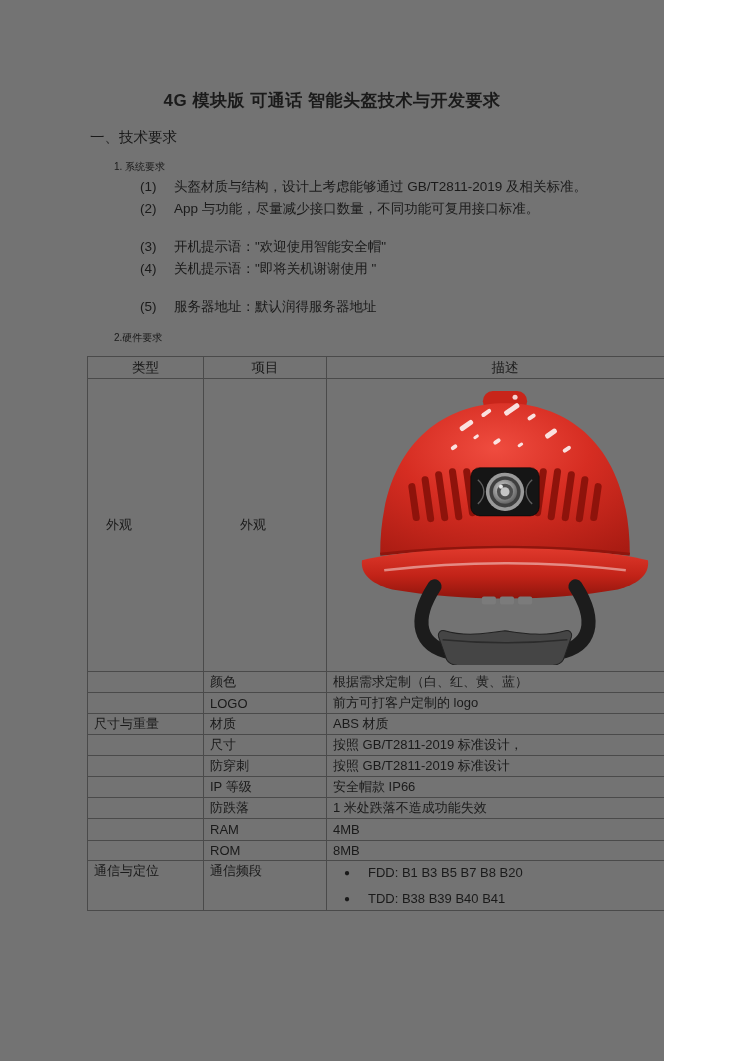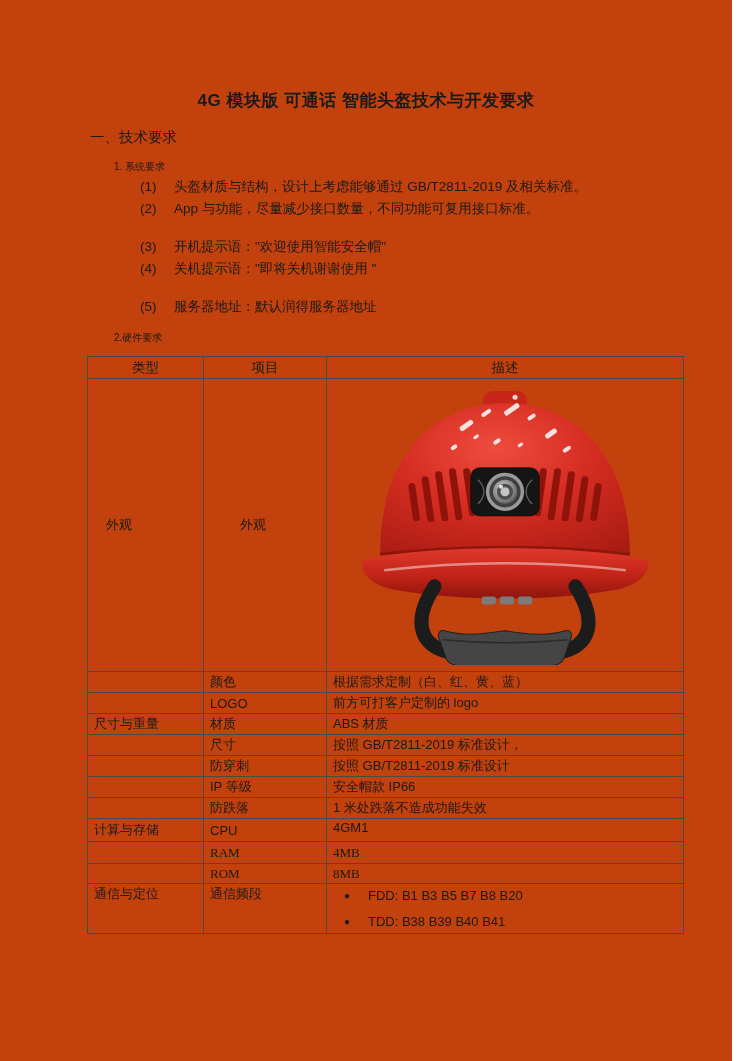--- a/index.html
+++ b/index.html
@@ -1,20 +1,20 @@
 <!DOCTYPE html>
 <html><head>
 <meta charset="utf-8">
 <style>
   * { margin:0; padding:0; box-sizing:border-box; }
   html,body { background:#ffffff; }
   .page {
     position:relative;
-    width:732px; height:1061px;
-    background:#c2410c;
+    width:664px; height:1061px;
+    background:#737373;
     font-family:"Liberation Sans","DejaVu Sans",sans-serif;
     color:#1a1a1a;
     padding:90px 67px 0 90px;
     overflow:hidden;
   }
   .doc-title {
     text-align:center;
     font-size:17px;
     font-weight:bold;
     line-height:22px;
@@ -59,21 +59,21 @@
   .hw-table th {
     font-weight:normal;
     text-align:center;
     height:22px;
     font-size:13.5px;
   }
   .row-std td { height:21px; }
   .row-cpu td { height:23px; }
   .row-ram td { height:22px; }
   .row-rom td { height:20px; }
-  .serif { font-family:Liberation Serif, serif; }
+  .serif { font-family:Liberation Sans, sans-serif; }
   .appearance-row td { height:293px; }
   .appearance-type { padding-left:18px !important; }
   .appearance-item { padding-left:36px !important; }
   .helmet-cell { text-align:center; vertical-align:middle; }
   .comm-row td { height:48px; vertical-align:middle; }
   .bullet-line {
     display:flex;
     align-items:center;
     line-height:21px;
     padding-left:11px;
@@ -248,25 +248,20 @@
     <tr class="row-std">
       <td></td>
       <td>IP 等级</td>
       <td>安全帽款 IP66</td>
     </tr>
     <tr class="row-std">
       <td></td>
       <td>防跌落</td>
       <td>1 米处跌落不造成功能失效</td>
     </tr>
-    <tr class="row-cpu">
-      <td>计算与存储</td>
-      <td>CPU</td>
-      <td style="vertical-align:top;">4GM1</td>
-    </tr>
     <tr class="row-ram">
       <td></td>
       <td class="serif">RAM</td>
       <td class="serif">4MB</td>
     </tr>
     <tr class="row-rom">
       <td></td>
       <td class="serif">ROM</td>
       <td class="serif">8MB</td>
     </tr>

